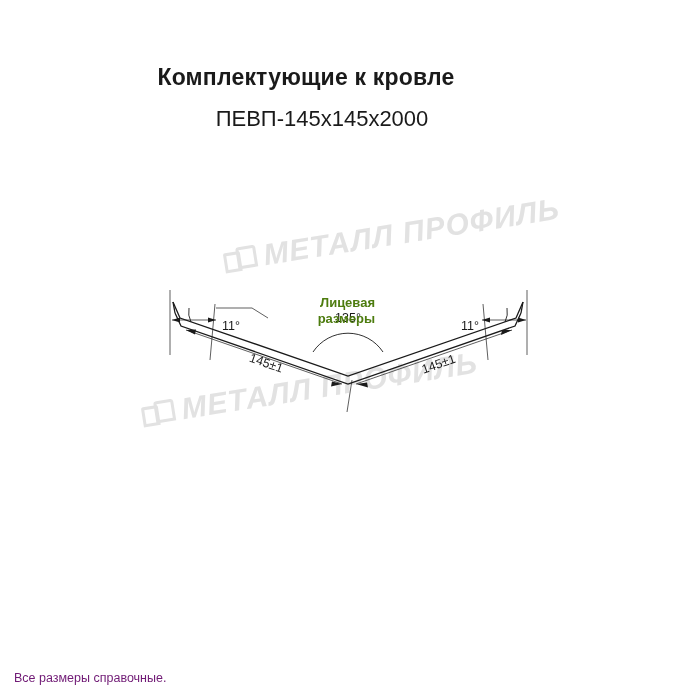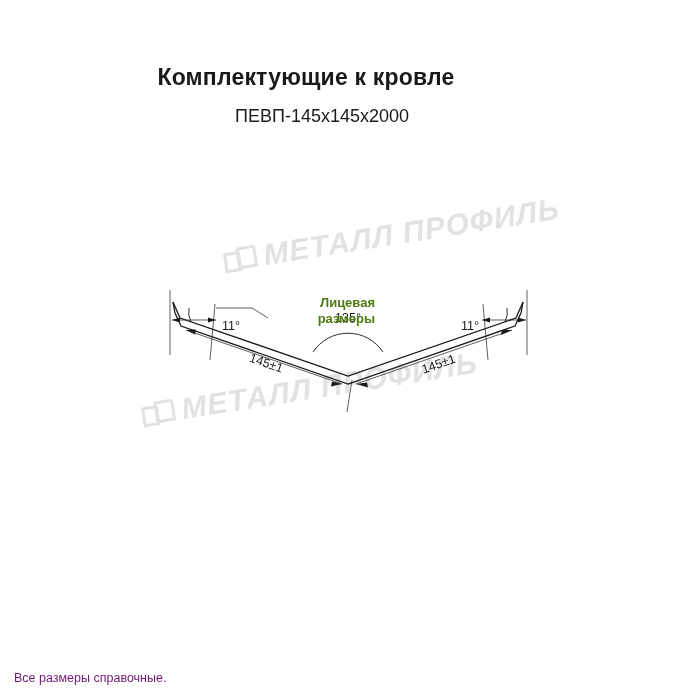--- a/index.html
+++ b/index.html
@@ -33,21 +33,21 @@
     font-weight: bold;
     margin-top: 24px;
     letter-spacing: 0.2px;
   }
   .title-sub {
     font-size: 18px;
     font-weight: normal;
     margin-top: 22px;
   }
   .title-code {
-    font-size: 18px;
+    font-size: 22px;
     font-weight: normal;
     margin-top: 15px;
     padding-left: 32px;
   }
   .drawing-area {
     position: absolute;
     top: 180px;
     left: 0;
     width: 700px;
     height: 340px;

